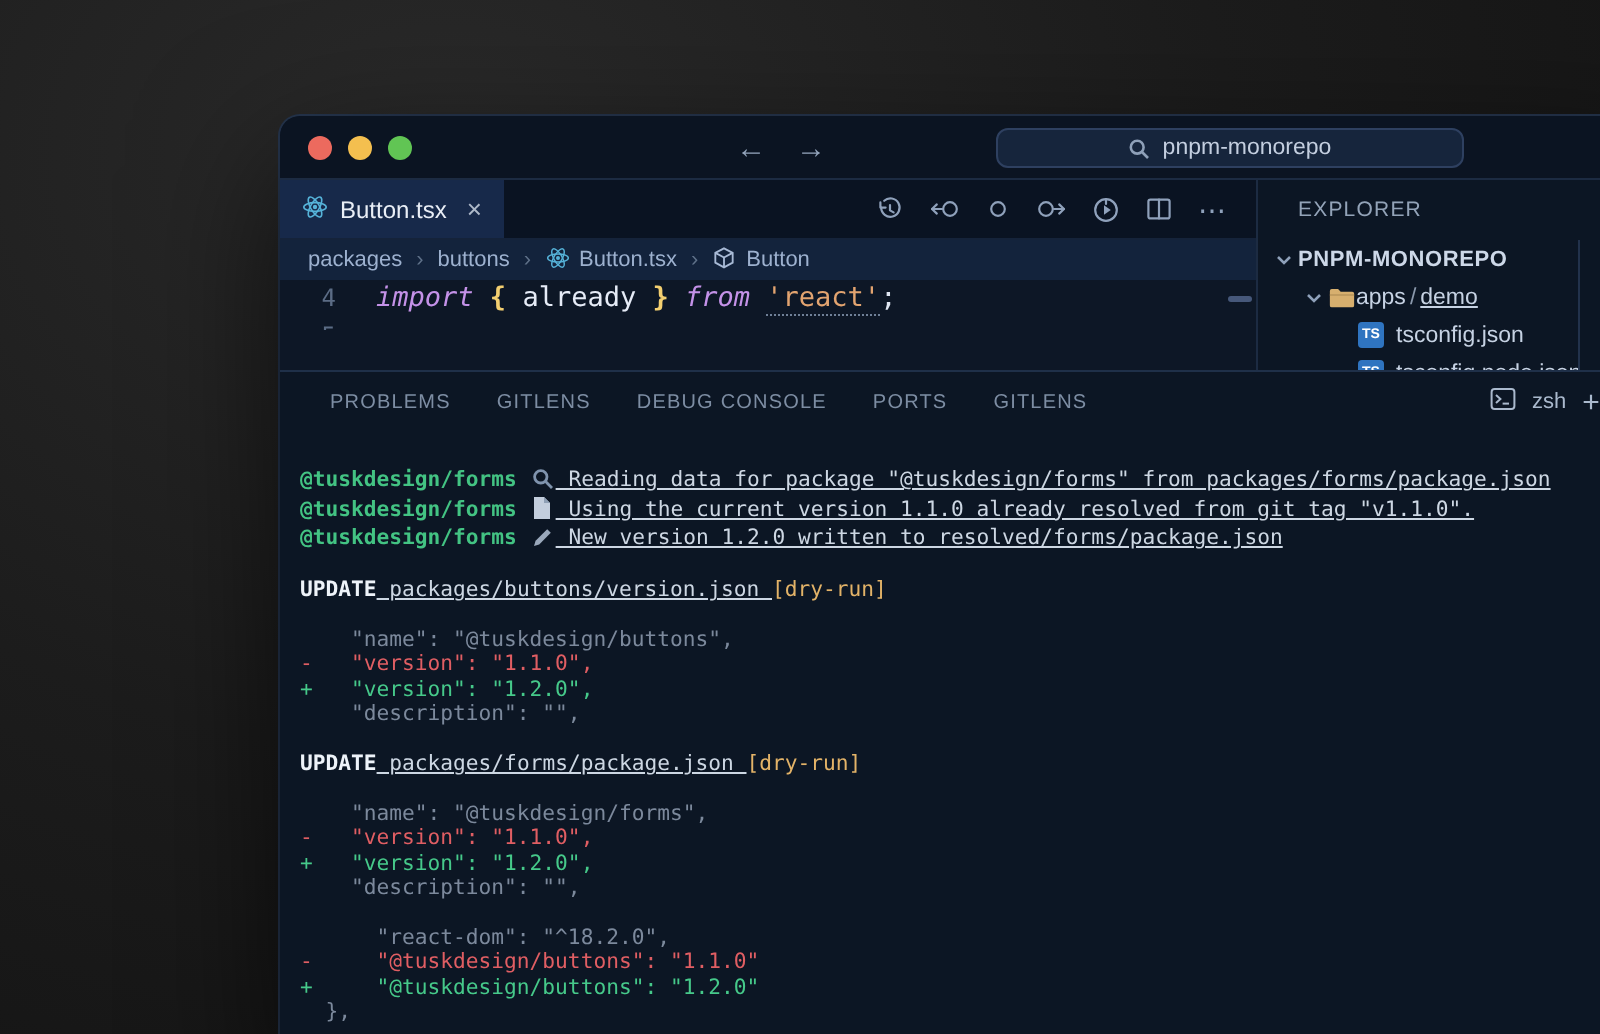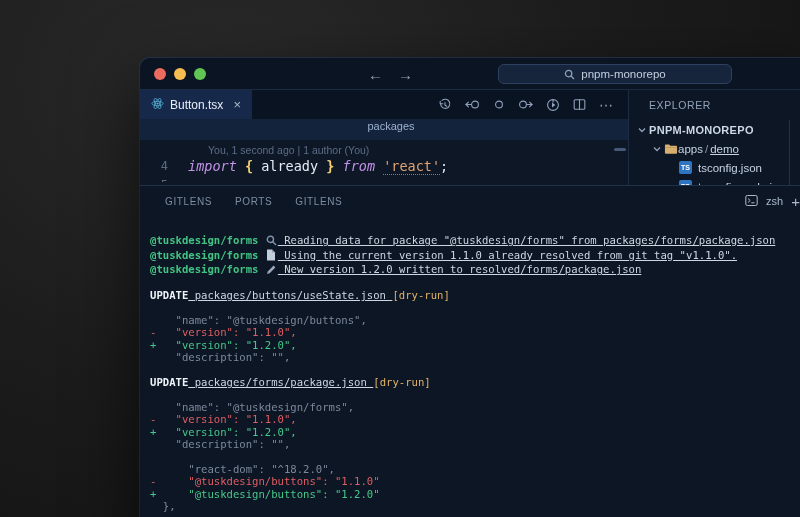--- a/index.html
+++ b/index.html
@@ -29,21 +29,21 @@
   }
   .searchbox svg { flex:0 0 auto; }
   
   .main { position:absolute; top:32px; left:0; right:0; height:95px; display:flex; }
   .editor-col { width:488px; height:95px; display:flex; flex-direction:column; background:#84cc16; }
   .tabrow { height:30px; background:#0a1322; display:flex; align-items:stretch; border-bottom:1px solid #15233a; }
   .tab { display:flex; align-items:center; gap:6px; padding:0 11px; background:#17294a; color:#e9eef6; font-size:12px; }
   .tab .close { font-size:13px; color:#aeb9c9; margin-left:4px; }
   .editor-actions { margin-left:auto; display:flex; align-items:center; gap:13px; padding-right:14px; color:#8fa1bb; }
   .editor-actions .aicon { display:flex; align-items:center; font-size:13px; color:#8fa1bb; }
-  .breadcrumbs { height:20px; background:#13233c; display:flex; align-items:center; padding-left:14px; gap:7px; font-size:11px; color:#9db1cf;flex-direction:column; }
+  .breadcrumbs { height:20px; background:#13233c; display:flex; align-items:center; padding-left:14px; gap:7px; font-size:11px; color:#9db1cf; }
   .breadcrumbs .sep { color:#5f7189; font-size:11px; }
   .breadcrumbs .bc { display:flex; align-items:center; gap:5px; }
   .code-area { position:relative; flex:1; background:#0d1726; overflow:hidden; }
   .blame { padding:4px 0 1px 68px; font-size:10.5px; color:#5b6c85; }
   .code-line { display:flex; font-family:"DejaVu Sans Mono", monospace; font-size:13.5px; line-height:19px; }
   .gutter { width:48px; text-align:right; padding-right:20px; color:#5b6c85; font-size:12px; flex:0 0 auto; }
   .code-line.partial { height:6px; overflow:hidden; }
   .tok-kw { color:#c492e8; font-style:italic; }
   .tok-brace { color:#f3cf70; font-weight:bold; }
   .tok-plain { color:#e6ecf7; }
@@ -190,21 +190,20 @@
           <span class="bc">
             <span class="bcicon"><svg width="12" height="12" viewBox="0 0 13 13" fill="none" stroke="#a8bad6" stroke-width="1">
                 <path d="M6.5 1.3 L11.2 3.7 V9 L6.5 11.6 L1.8 9 V3.7 Z"></path>
                 <path d="M1.8 3.7 L6.5 6.2 L11.2 3.7"></path>
                 <path d="M6.5 6.2 V11.6"></path>
               </svg></span>
             <span>Button</span>
           </span>
         </div>
       <div class="code-area">
-        <div class="blame">You, 1 second ago | 1 author (You)</div>
         <div class="code-line">
           <span class="gutter">4</span>
           <span id="code-tokens"><span class="tok-kw">import</span><span class="tok-plain"> </span><span class="tok-brace">{</span><span class="tok-plain"> already </span><span class="tok-brace">}</span><span class="tok-plain"> </span><span class="tok-kw">from</span><span class="tok-plain"> </span><span class="tok-str">'react'</span><span class="tok-punc">;</span></span>
         </div>
         <div class="code-line partial">
           <span class="gutter">5</span>
         </div>
         <div class="ed-scroll-thumb"></div>
       </div>
     </div>
@@ -244,21 +243,23 @@
             <span class="ts-badge">TS</span>
             <span>tsconfig.node.json</span>
           </div>
         </div>
       <div class="sidebar-sash"></div>
     </div>
   </div>
 
   <div class="panel">
     <div class="panel-tabs" id="panel-tabs">
+      <div class="ptab">PROBLEMS</div>
         <div class="ptab">GITLENS</div>
+        <div class="ptab">DEBUG CONSOLE</div>
         <div class="ptab">PORTS</div>
         <div class="ptab">GITLENS</div>
         <div class="shell-group">
         <span>
           <svg width="13" height="13" viewBox="0 0 13 13" fill="none" stroke="#aab9cd" stroke-width="1">
             <rect x="0.8" y="1.5" width="11.4" height="10" rx="1.5"></rect>
             <polyline points="3,4.5 5.2,6.5 3,8.5"></polyline>
             <line x1="6.3" y1="8.8" x2="9.5" y2="8.8"></line>
           </svg>
         </span>
@@ -272,21 +273,21 @@
               <line x1="6.8" y1="6.8" x2="10" y2="10"></line>
             </svg></span><span class="c-fg"> Reading data for package "@tuskdesign/forms" from packages/forms/package.json</span></div>
         <div class="tline log"><span class="c-pkg">@tuskdesign/forms </span><span class="ticon"><svg width="10" height="12" viewBox="0 0 10 12" fill="#c3cedd">
               <path d="M1 0.5 H6 L9 3.5 V11.5 H1 Z"></path>
               <path d="M6 0.5 V3.5 H9" fill="#8fa0b5"></path>
             </svg></span><span class="c-fg"> Using the current version 1.1.0 already resolved from git tag "v1.1.0".</span></div>
         <div class="tline log"><span class="c-pkg">@tuskdesign/forms </span><span class="ticon"><svg width="11" height="11" viewBox="0 0 11 11" fill="#9aa8bb">
               <path d="M1 10 L1.8 7.4 L7.6 1.6 L9.4 3.4 L3.6 9.2 Z"></path>
             </svg></span><span class="c-fg"> New version 1.2.0 written to resolved/forms/package.json</span></div>
         <div class="tline ">&nbsp;</div>
-        <div class="tline "><span class="c-b">UPDATE</span><span class="c-fg"> packages/buttons/useState.json </span><span class="c-yel">[dry-run]</span></div>
+        <div class="tline "><span class="c-b">UPDATE</span><span class="c-fg"> packages/buttons/version.json </span><span class="c-yel">[dry-run]</span></div>
         <div class="tline ">&nbsp;</div>
         <div class="tline "><span class="c-dim">    "name": "@tuskdesign/buttons",</span></div>
         <div class="tline "><span class="c-red">-   "version": "1.1.0",</span></div>
         <div class="tline "><span class="c-grn">+   "version": "1.2.0",</span></div>
         <div class="tline "><span class="c-dim">    "description": "",</span></div>
         <div class="tline ">&nbsp;</div>
         <div class="tline "><span class="c-b">UPDATE</span><span class="c-fg"> packages/forms/package.json </span><span class="c-yel">[dry-run]</span></div>
         <div class="tline ">&nbsp;</div>
         <div class="tline "><span class="c-dim">    "name": "@tuskdesign/forms",</span></div>
         <div class="tline "><span class="c-red">-   "version": "1.1.0",</span></div>

